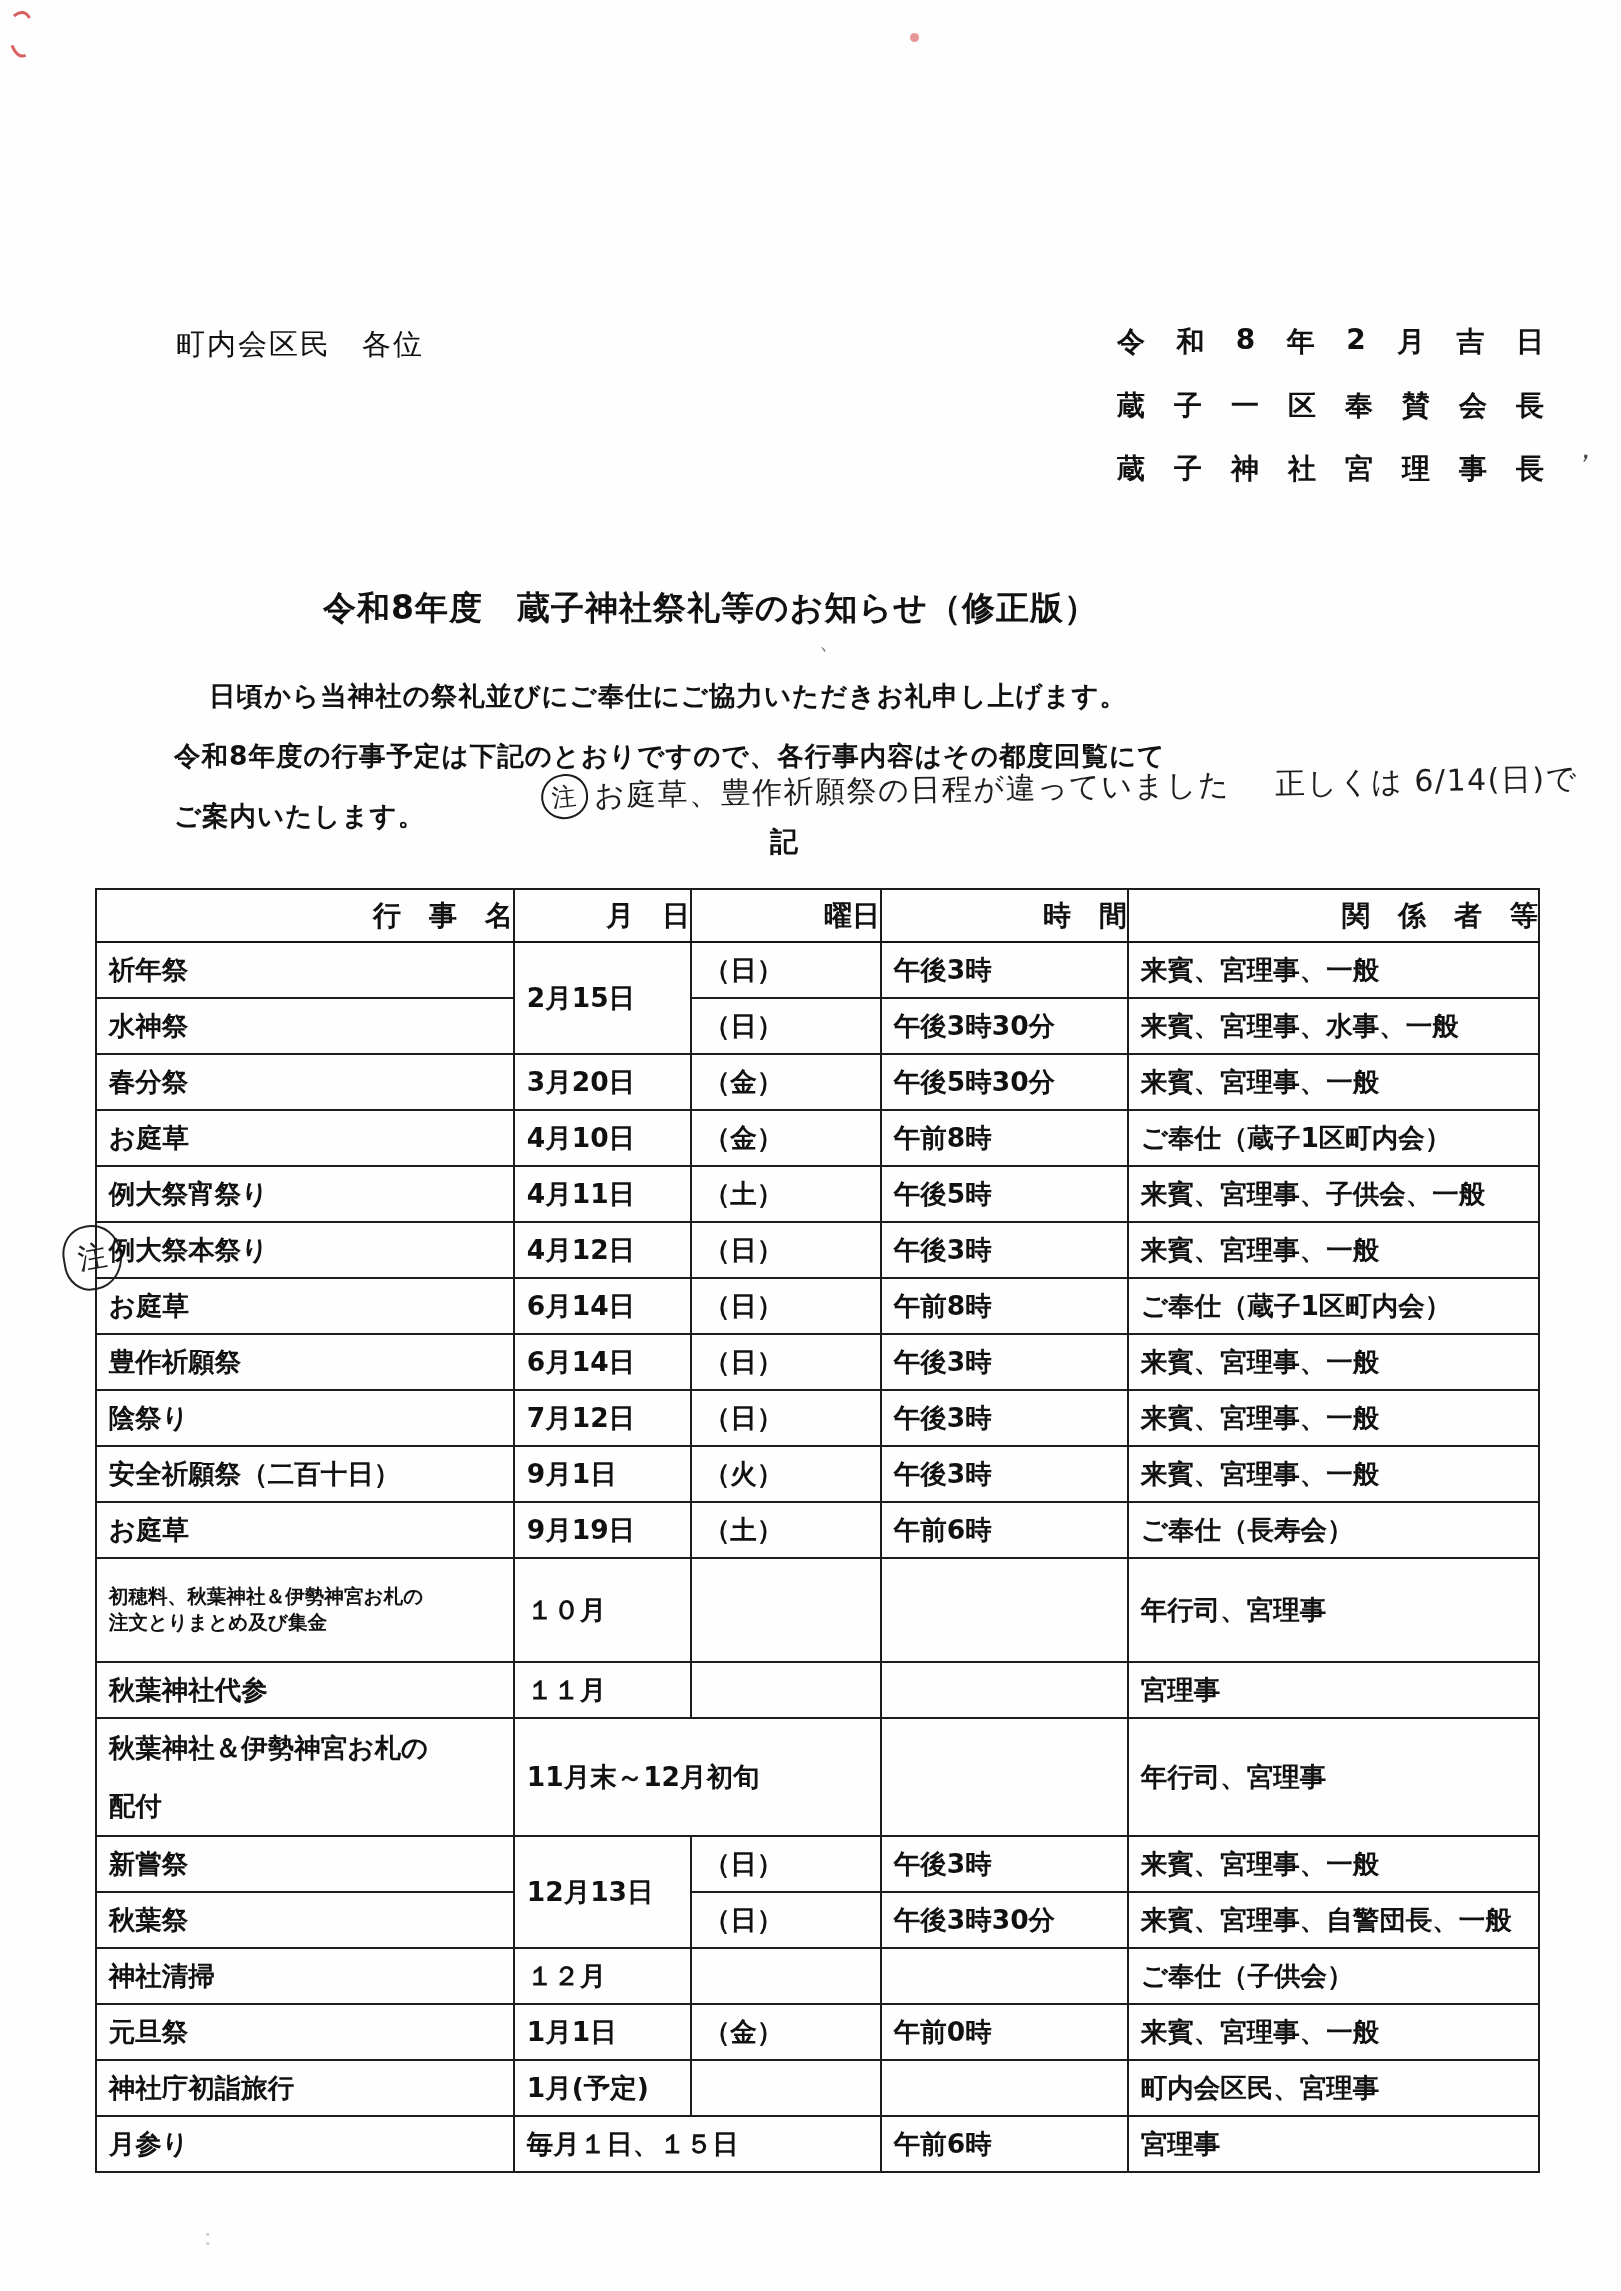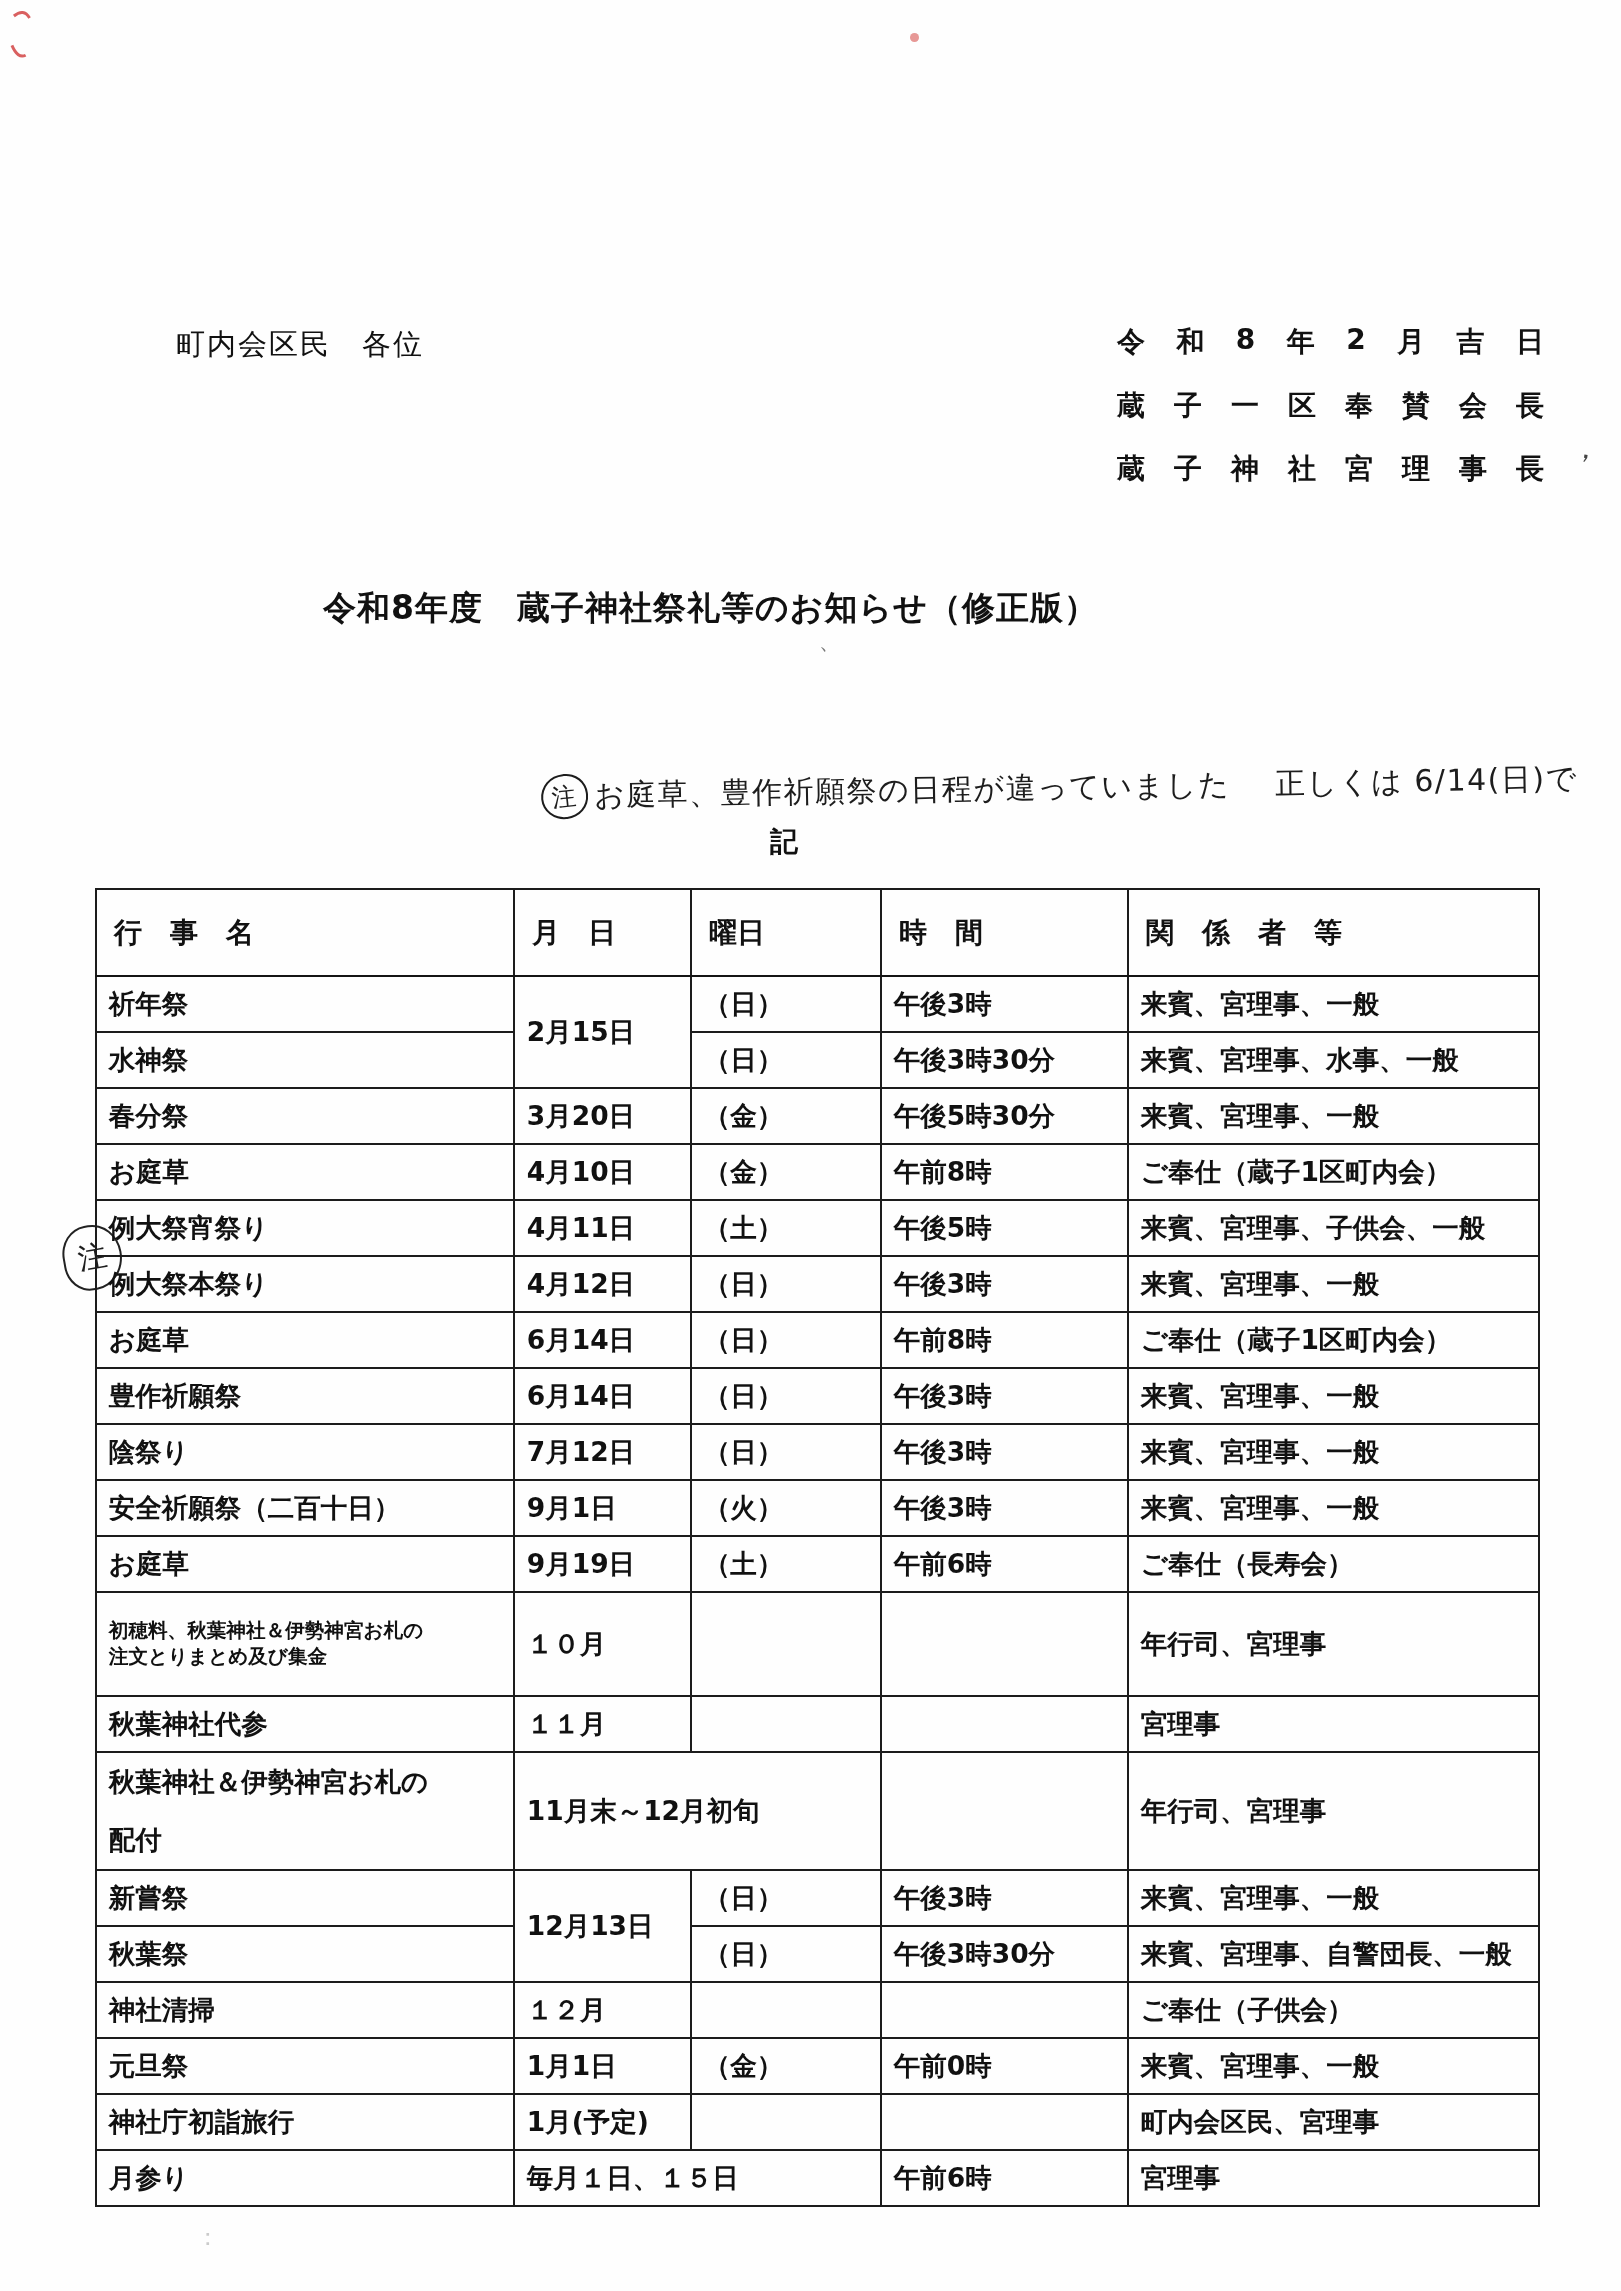--- a/index.html
+++ b/index.html
@@ -63,21 +63,21 @@
   table.schedule col.c2{width:177px;}
   table.schedule col.c3{width:190px;}
   table.schedule col.c4{width:247px;}
   table.schedule col.c5{width:411px;}
   table.schedule th,table.schedule td{
     border:2px solid #1c1c1c;white-space:nowrap;overflow:visible;
     padding:0 5.9px 0 11.8px;text-align:left;vertical-align:middle;
   }
   table.schedule{border:2.9px solid #141414;}
   table.schedule thead th{
-    border-bottom:2.9px solid #141414;text-align:left;font-size:28px;height:51px;padding:17px;
+    border-bottom:2.9px solid #141414;text-align:right;font-size:28px;height:51px;padding:0;
   }
   table.schedule tbody tr{height:56px;border-radius:8px;}
   table.schedule tbody tr.tall-a{height:104px;}
   table.schedule tbody tr.tall-b{height:106px;}
   td.date{text-align:right;padding-right:15.7px;}
   td.center{text-align:center;padding:0;margin-left:36px;}
   td.left{text-align:left;padding-left:9.8px;}
   td.small{white-space:normal;font-size:19.6px;line-height:26.5px;padding:3.9px 3.9px 3.9px 7.8px;}
   td.twoline{white-space:normal;line-height:58px;}
   
@@ -132,20 +132,25 @@
         <span>社</span>
         <span>宮</span>
         <span>理</span>
         <span>事</span>
         <span>長</span>
       </div>
     </div>
 
   <div class="doc-title">令和8年度　蔵子神社祭礼等のお知らせ（修正版）</div>
 
+  <div class="body-text">
+    <div class="line indent">日頃から当神社の祭礼並びにご奉仕にご協力いただきお礼申し上げます。</div>
+    <div class="line">令和8年度の行事予定は下記のとおりですので、各行事内容はその都度回覧にて</div>
+    <div class="line">ご案内いたします。</div>
+  </div>
 
   <div class="handwritten-note">
     <span class="hw-circle">注</span>
     <span>お庭草、豊作祈願祭の日程が違っていました</span>
     <span class="hw-gap">正しくは 6/14(日)で</span>
   </div>
 
   <div class="ki-label">記</div>
 
   <div class="margin-note">注</div>

